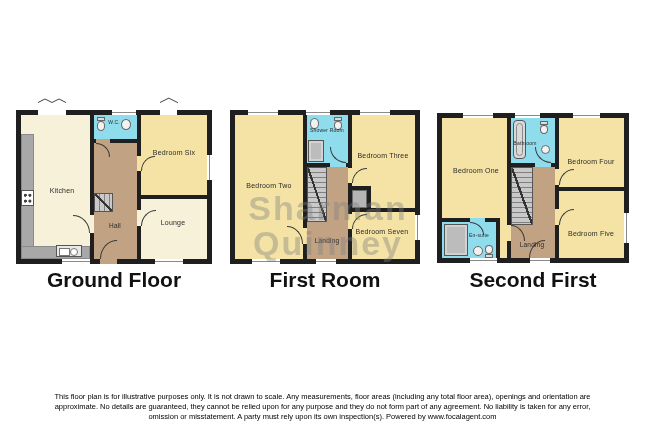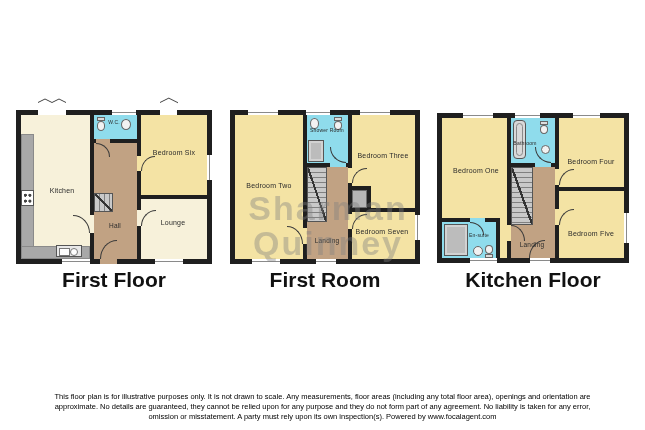--- a/index.html
+++ b/index.html
@@ -205,19 +205,19 @@
     <span class="room-label lbl-m" style="left:95px;top:131px;">Landing</span>
     <span class="room-label" style="left:154px;top:120px;">Bedroom Five</span>
     <span class="room-label lbl-s" style="left:42px;top:122px;z-index:6;">En-suite</span>
   </div>
 
   <div class="watermark" style="left:233px;top:160px;width:190px;margin-top:31px;">
     <span style="display:block;">Sharman</span>
     <span style="display:block;">Quinney</span>
   </div>
 
-  <div class="floor-title" style="left:16px;top:268px;width:196px;">First Floor</div>
+  <div class="floor-title" style="left:16px;top:268px;width:196px;">Ground Floor</div>
   <div class="floor-title" style="left:230px;top:268px;width:190px;">First Room</div>
-  <div class="floor-title" style="left:437px;top:268px;width:192px;">Kitchen Floor</div>
+  <div class="floor-title" style="left:437px;top:268px;width:192px;">Second First</div>
 
   <div class="disclaimer">This floor plan is for illustrative purposes only. It is not drawn to scale. Any measurements, floor areas (including any total floor area), openings and orientation are approximate. No details are guaranteed, they cannot be relied upon for any purpose and they do not form part of any agreement. No liability is taken for any error, omission or misstatement. A party must rely upon its own inspection(s). Powered by www.focalagent.com</div>
 
 </div>
 
 </body></html>

